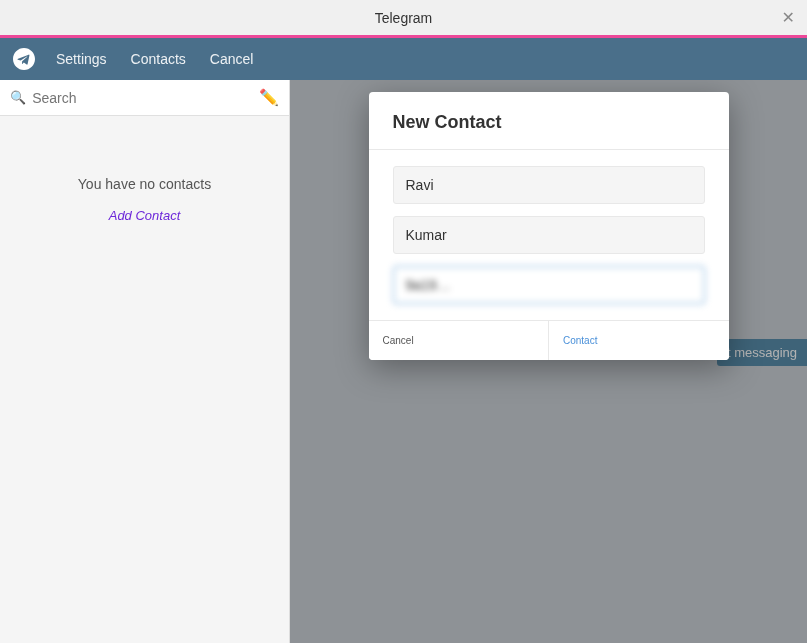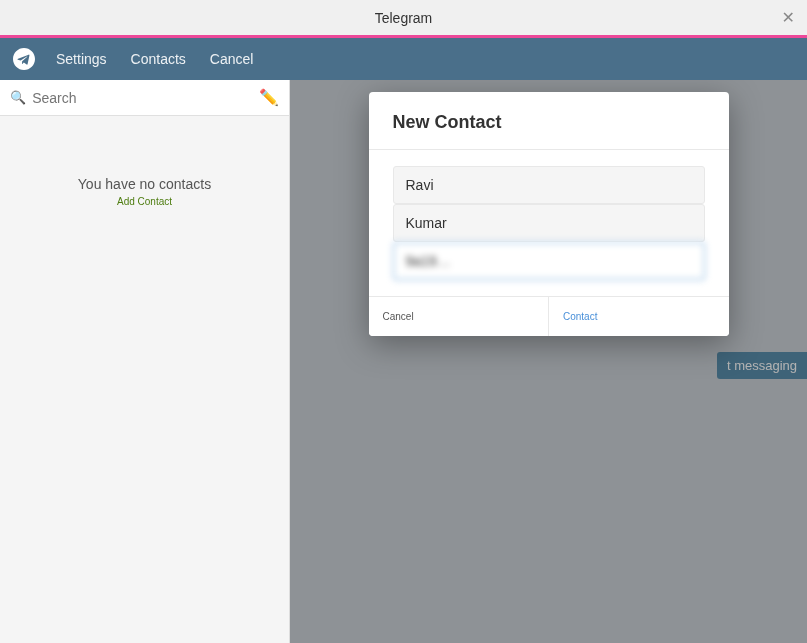--- a/index.html
+++ b/index.html
@@ -116,27 +116,28 @@
       display: flex;
       flex-direction: column;
       align-items: center;
       justify-content: flex-start;
       padding-top: 60px;
       color: #777;
     }
     .no-contacts-text {
       font-size: 14px;
       color: #555;
-      margin-bottom: 4px;
+      margin-bottom: 16px;
     }
     .add-contact-link {
-      font-size: 10px;
-      color: #4d7c0f;
+      font-size: 13px;
+      color: #6d28d9;
       cursor: pointer;
       text-decoration: none;
+      font-style: italic;
     }
 
     
     .main-area {
       flex: 1;
       background: #d0d5db;
       position: relative;
       overflow: hidden;
     }
 
@@ -152,21 +153,20 @@
     .messaging-btn {
       position: absolute;
       right: 0;
       top: 46%;
       background: #5a8fad;
       color: white;
       font-size: 13px;
       padding: 6px 10px;
       border-radius: 3px 0 0 3px;
       cursor: pointer;
-      margin-top: 13px;
     }
 
     
     .overlay {
       position: absolute;
       inset: 0;
       background: rgba(0,0,0,0.3);
       display: flex;
       align-items: flex-start;
       justify-content: center;
@@ -188,21 +188,21 @@
     }
     .dialog-title {
       font-size: 18px;
       font-weight: 600;
       color: #333;
     }
     .dialog-body {
       padding: 16px 24px;
       display: flex;
       flex-direction: column;
-      gap: 0;
+      gap: 12px;
       justify-content: flex-end;
     }
     .dialog-field {
       width: 100%;
       padding: 10px 12px;
       background: #f5f5f5;
       border: 1px solid #e8e8e8;
       border-radius: 3px;
       font-size: 14px;
       color: #333;

